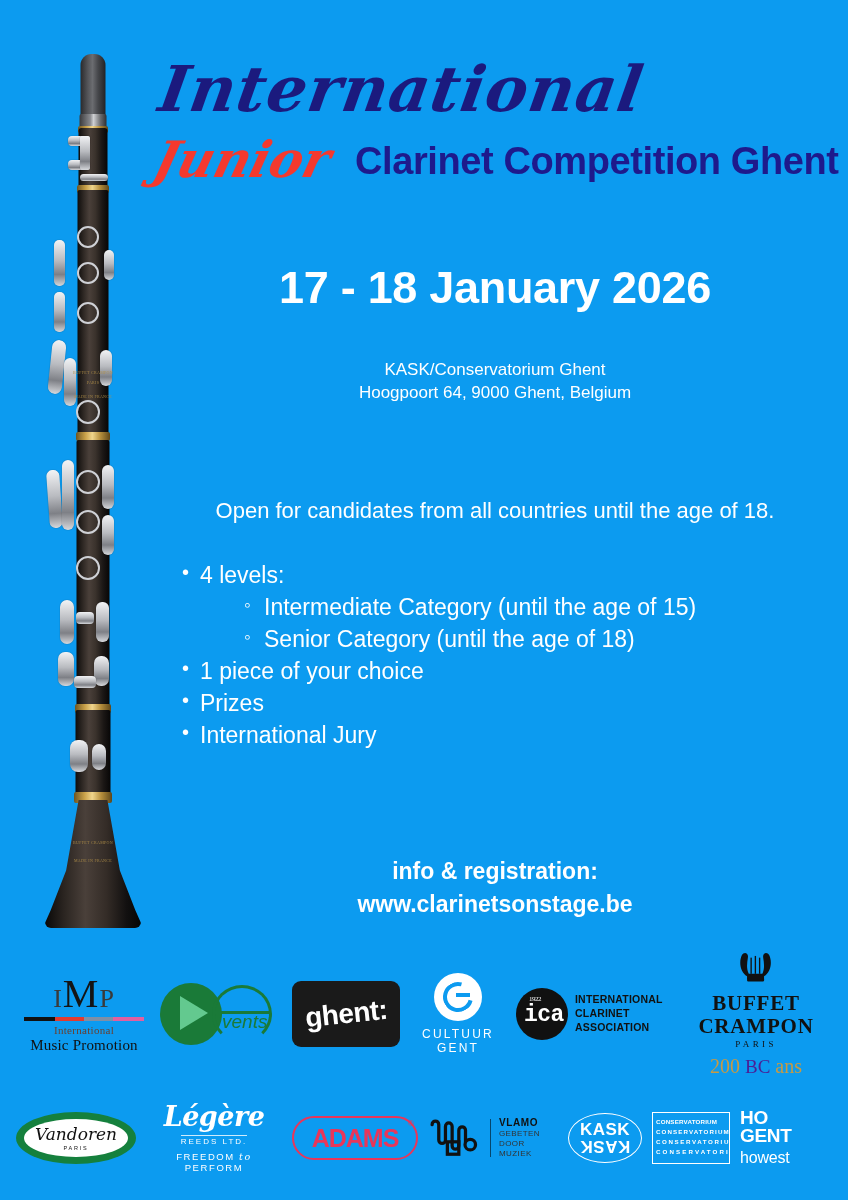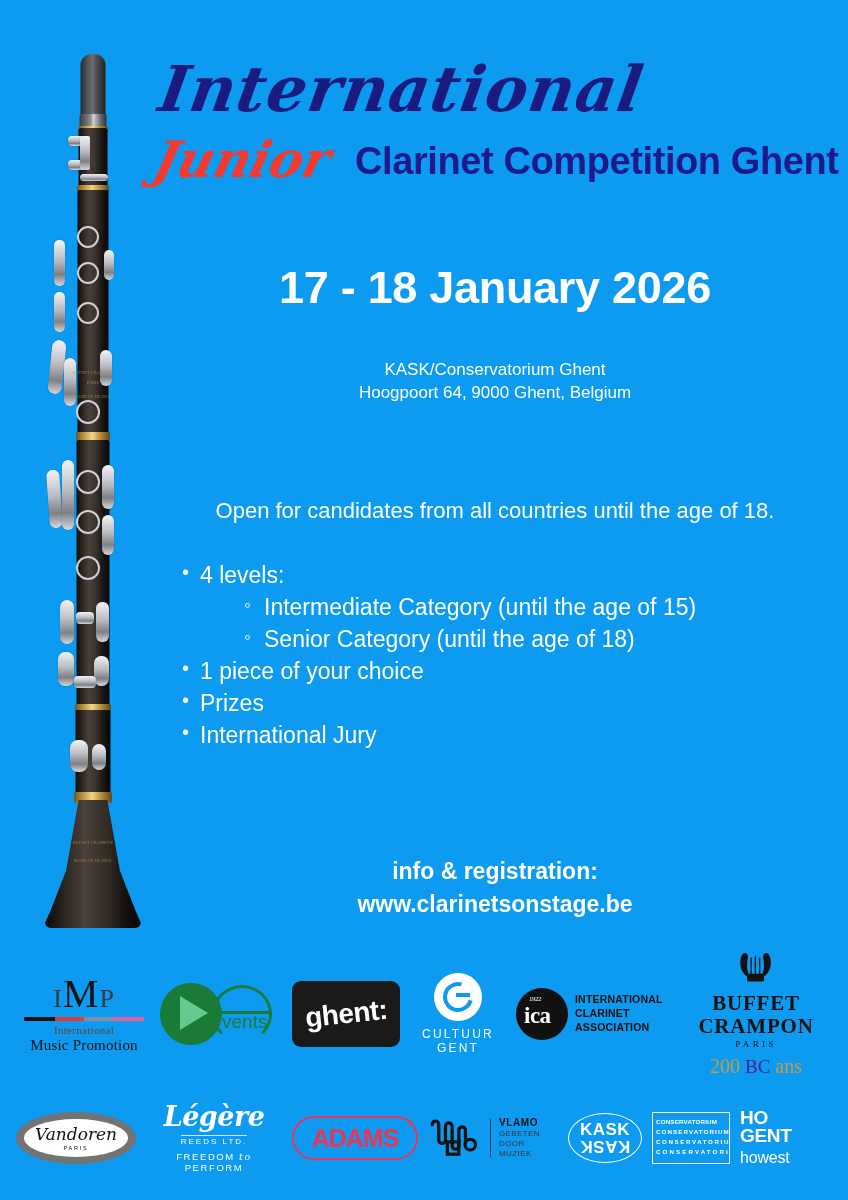--- a/index.html
+++ b/index.html
@@ -293,21 +293,21 @@
   .imp-letters .big { font-size: 40px; }
   .imp-letters .sm { font-size: 26px; color: #3a3a3a; }
   .imp-bar {
     height: 4px; margin: 3px 4px 3px;
     background: linear-gradient(90deg,#111 0%,#111 26%,#e23b30 26%,#e23b30 50%,#7f8fa6 50%,#7f8fa6 74%,#e35fa0 74%,#e35fa0 100%);
   }
   .imp-sub1 { font-size: 11px; color: #6b3f2e; letter-spacing: .3px; }
   .imp-sub2 { font-size: 15px; color: #111; letter-spacing: .2px; margin-top: 1px; }
 
   
-  .events { width: 120px; height: 66px; position: relative; }
+  .events { width: 120px; height: 66px; position: relative; font-style: italic; }
   .ev-circle {
     position: absolute; left: 0; top: 2px;
     width: 62px; height: 62px; border-radius: 50%;
     background: #1a7a38;
   }
   .ev-tri {
     position: absolute; left: 20px; top: 15px;
     width: 0; height: 0;
     border-left: 28px solid #63c98f;
     border-top: 17px solid transparent;
@@ -368,21 +368,21 @@
     background: #111; position: relative; flex: 0 0 auto;
   }
   .ica-mark {
     position: absolute; left: 13px; top: 7px;
     font-size: 7px; color: #fff; font-family: "Liberation Serif", serif;
     letter-spacing: -0.5px;
   }
   .ica-word {
     position: absolute; left: 8px; top: 16px;
     font-size: 23px; color: #fff;
-    font-family: Liberation Serif, serif; font-weight: 700;
+    font-family: Liberation Mono, monospace; font-weight: 700;
     letter-spacing: -0.5px; line-height: 1;
   }
   .ica-lines {
     font-size: 10.5px; color: #111; font-weight: 700;
     line-height: 1.32; letter-spacing: .2px;
   }
 
   
   .buffet { width: 152px; text-align: center; }
   .bc-lyre { height: 34px; margin-bottom: 4px; }
@@ -390,21 +390,21 @@
            font-family: "Liberation Serif", serif; }
   .bc-paris { font-size: 9px; color: #111; letter-spacing: 3.4px; margin-top: 2px;
               font-family: "Liberation Serif", serif; }
   .bc-200 { margin-top: 6px; font-size: 20px; color: #c79a43;
             font-family: "Liberation Serif", serif; }
   .bc-200 .mono { color: #4c1d95; font-size: 19px; }
 
   
   .vandoren {
     width: 120px; height: 52px; border-radius: 50%;
-    background: #737373; position: relative;
+    background: #15803d; position: relative;
     display: flex; align-items: center; justify-content: center;
   }
   .vd-inner {
     width: 104px; height: 38px; border-radius: 50%;
     background: #fff; display: flex; flex-direction: column;
     align-items: center; justify-content: center;
   }
   .vd-name {
     font-family: "DejaVu Serif", serif; font-style: italic;
     font-size: 17px; color: #111; line-height: 1;

